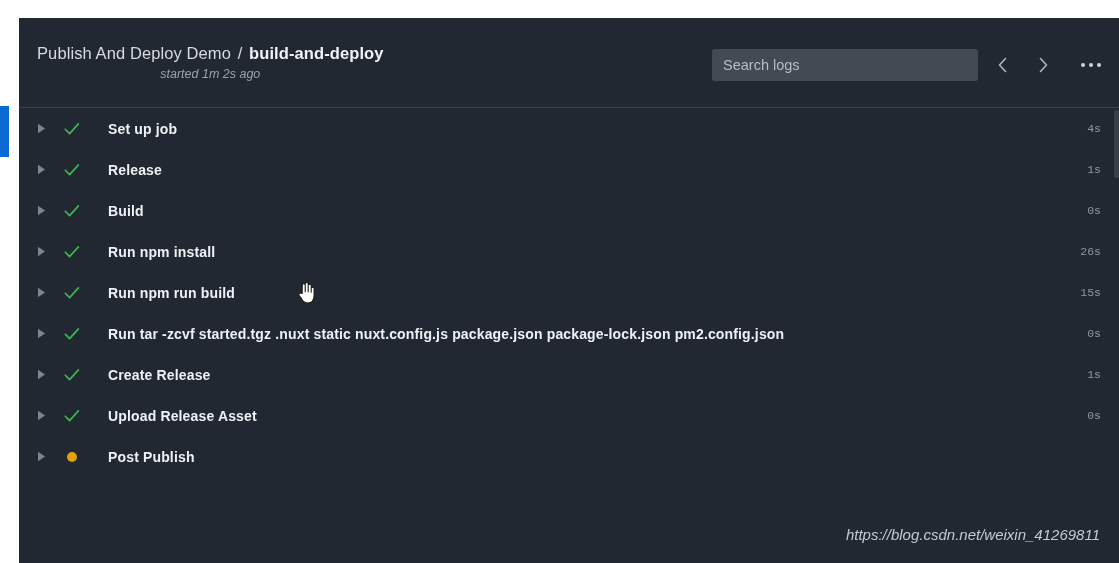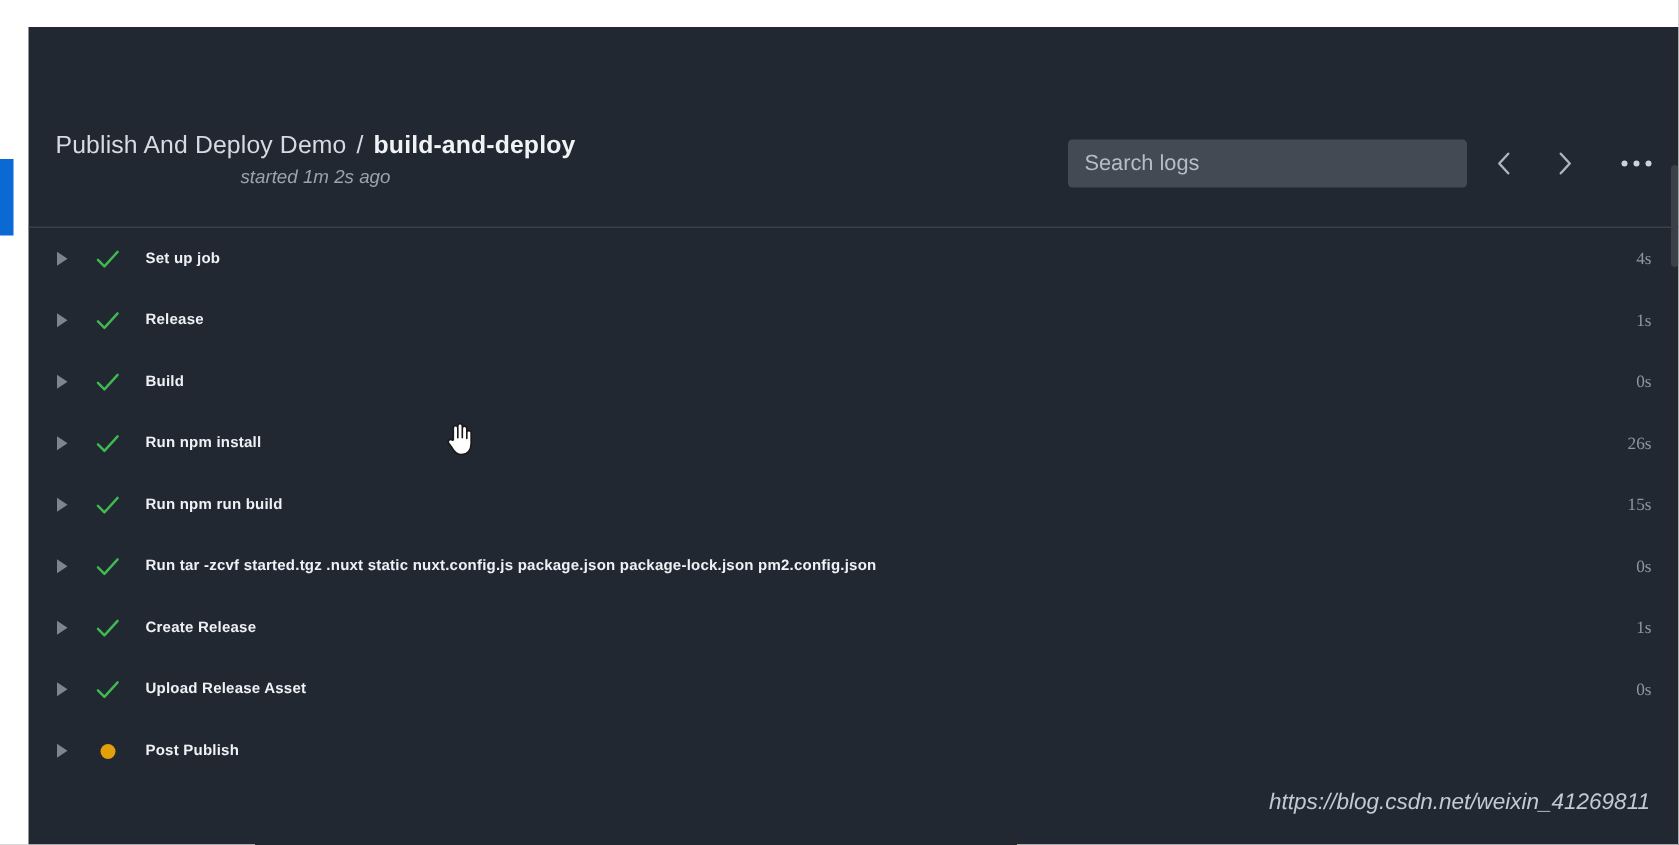--- a/index.html
+++ b/index.html
@@ -43,21 +43,20 @@
     background: #222831;
     overflow: hidden;
   }
 
   
   #panel-header {
     position: relative;
     height: 90px;
     box-sizing: border-box;
     border-bottom: 1px solid #394048;
-    margin-top: 44px;
   }
   #header-titles {
     position: absolute;
     left: 18px;
     top: 26px;
   }
   #title-line {
     font-size: 16.5px;
     color: #d6dbe1;
     letter-spacing: .1px;
@@ -175,31 +174,31 @@
   }
   
   .dot-queued {
     width: 10px;
     height: 10px;
     border-radius: 50%;
     background: #e3a008;
   }
 
   .step-label {
-    margin-left: 15px;
-    font-size: 10px;
+    margin-left: 26px;
+    font-size: 14px;
     font-weight: 700;
     color: #eef1f5;
     letter-spacing: .15px;
     white-space: nowrap;
   }
   .step-duration {
     position: absolute;
     right: 18px;
-    font-family: Liberation Serif, serif;
+    font-family: Liberation Mono, monospace;
     font-size: 11.5px;
     color: #8d97a2;
   }
 
   
   #scroll-thumb {
     position: absolute;
     right: 0px;
     top: 92px;
     width: 5px;

